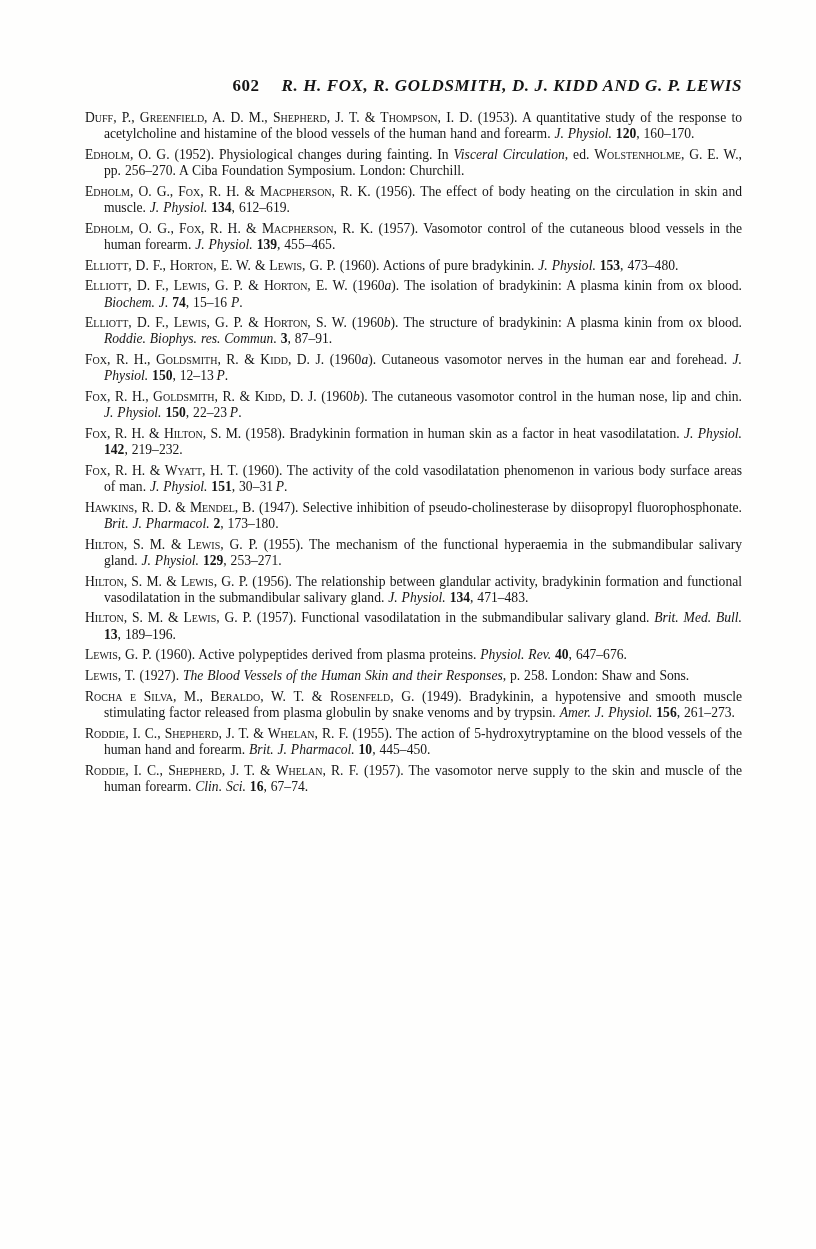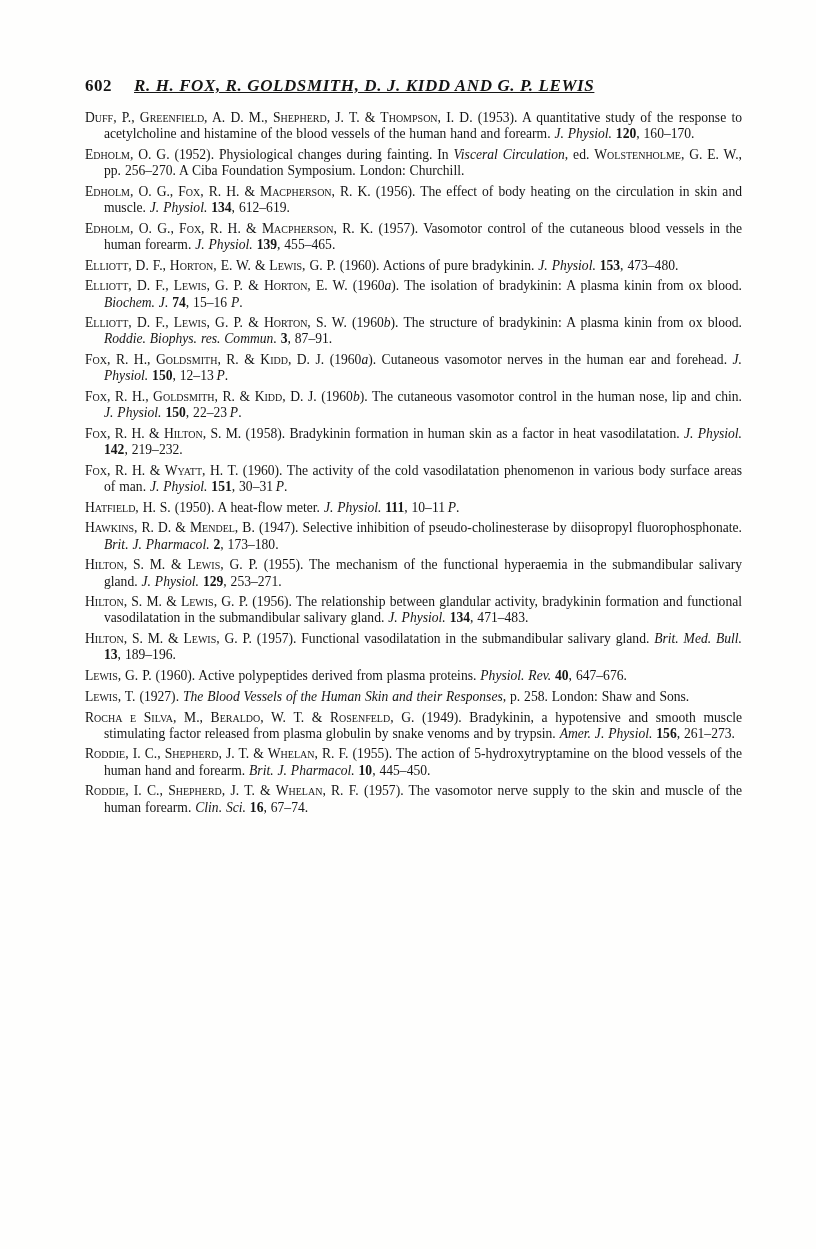--- a/index.html
+++ b/index.html
@@ -11,34 +11,34 @@
     box-sizing: border-box;
     padding: 76px 74px 0 85px;
     font-family: "Liberation Serif", "DejaVu Serif", serif;
     color: #151515;
     overflow: hidden;
   }
   .page-header {
     display: flex;
     align-items: baseline;
     margin-bottom: 14px;
+    justify-content: flex-end;
   }
   .page-number {
     font-size: 17px;
     font-weight: 700;
     letter-spacing: 0.5px;
   }
   .running-title {
     font-style: italic;
     font-size: 17px;
     font-weight: 600;
     margin-left: 22px;
     letter-spacing: 0.6px;
     white-space: nowrap;
-    text-decoration: underline;
   }
   .references-list { }
   .ref {
     margin: 0 0 4.5px 0;
     font-size: 13.6px;
     line-height: 16.2px;
     text-align: justify;
     padding-left: 19px;
     text-indent: -19px;
     word-spacing: 0.5px;
@@ -60,21 +60,20 @@
       <p class="ref"><span class="sc">Edholm, O. G.</span><span> (1952).  Physiological changes during fainting.  In </span><span class="it">Visceral Circulation</span><span>, ed. </span><span class="sc">Wolstenholme, G. E. W.</span><span>, pp. 256–270. A Ciba Foundation Symposium.  London: Churchill.</span></p>
       <p class="ref"><span class="sc">Edholm, O. G., Fox, R. H. &amp; Macpherson, R. K.</span><span> (1956).  The effect of body heating on the circulation in skin and muscle.  </span><span class="it">J. Physiol. </span><span class="bd">134</span><span>, 612–619.</span></p>
       <p class="ref"><span class="sc">Edholm, O. G., Fox, R. H. &amp; Macpherson, R. K.</span><span> (1957).  Vasomotor control of the cutaneous blood vessels in the human forearm.  </span><span class="it">J. Physiol. </span><span class="bd">139</span><span>, 455–465.</span></p>
       <p class="ref"><span class="sc">Elliott, D. F., Horton, E. W. &amp; Lewis, G. P.</span><span> (1960).  Actions of pure bradykinin.  </span><span class="it">J. Physiol. </span><span class="bd">153</span><span>, 473–480.</span></p>
       <p class="ref"><span class="sc">Elliott, D. F., Lewis, G. P. &amp; Horton, E. W.</span><span> (1960</span><span class="it">a</span><span>).  The isolation of bradykinin: A plasma kinin from ox blood.  </span><span class="it">Biochem. J. </span><span class="bd">74</span><span>, 15–16 </span><span class="it">P</span><span>.</span></p>
       <p class="ref"><span class="sc">Elliott, D. F., Lewis, G. P. &amp; Horton, S. W.</span><span> (1960</span><span class="it">b</span><span>).  The structure of bradykinin: A plasma kinin from ox blood.  </span><span class="it">Roddie. Biophys. res. Commun. </span><span class="bd">3</span><span>, 87–91.</span></p>
       <p class="ref"><span class="sc">Fox, R. H., Goldsmith, R. &amp; Kidd, D. J.</span><span> (1960</span><span class="it">a</span><span>).  Cutaneous vasomotor nerves in the human ear and forehead.  </span><span class="it">J. Physiol. </span><span class="bd">150</span><span>, 12–13 </span><span class="it">P</span><span>.</span></p>
       <p class="ref"><span class="sc">Fox, R. H., Goldsmith, R. &amp; Kidd, D. J.</span><span> (1960</span><span class="it">b</span><span>). The cutaneous vasomotor control in the human nose, lip and chin.  </span><span class="it">J. Physiol. </span><span class="bd">150</span><span>, 22–23 </span><span class="it">P</span><span>.</span></p>
       <p class="ref"><span class="sc">Fox, R. H. &amp; Hilton, S. M.</span><span> (1958).  Bradykinin formation in human skin as a factor in heat vasodilatation.  </span><span class="it">J. Physiol. </span><span class="bd">142</span><span>, 219–232.</span></p>
       <p class="ref"><span class="sc">Fox, R. H. &amp; Wyatt, H. T.</span><span> (1960). The activity of the cold vasodilatation phenomenon in various body surface areas of man.  </span><span class="it">J. Physiol. </span><span class="bd">151</span><span>, 30–31 </span><span class="it">P</span><span>.</span></p>
-      <p class="ref"><span class="sc">Hatfield, H. S.</span><span> (1950). A heat-flow meter.  </span><span class="it">J. Physiol. </span><span class="bd">111</span><span>, 10–11 </span><span class="it">P</span><span>.</span></p>
       <p class="ref"><span class="sc">Hawkins, R. D. &amp; Mendel, B.</span><span> (1947).  Selective inhibition of pseudo-cholinesterase by diisopropyl fluorophosphonate.  </span><span class="it">Brit. J. Pharmacol. </span><span class="bd">2</span><span>, 173–180.</span></p>
       <p class="ref"><span class="sc">Hilton, S. M. &amp; Lewis, G. P.</span><span> (1955). The mechanism of the functional hyperaemia in the submandibular salivary gland.  </span><span class="it">J. Physiol. </span><span class="bd">129</span><span>, 253–271.</span></p>
       <p class="ref"><span class="sc">Hilton, S. M. &amp; Lewis, G. P.</span><span> (1956). The relationship between glandular activity, bradykinin formation and functional vasodilatation in the submandibular salivary gland.  </span><span class="it">J. Physiol. </span><span class="bd">134</span><span>, 471–483.</span></p>
       <p class="ref"><span class="sc">Hilton, S. M. &amp; Lewis, G. P.</span><span> (1957).  Functional vasodilatation in the submandibular salivary gland.  </span><span class="it">Brit. Med. Bull. </span><span class="bd">13</span><span>, 189–196.</span></p>
       <p class="ref"><span class="sc">Lewis, G. P.</span><span> (1960). Active polypeptides derived from plasma proteins.  </span><span class="it">Physiol. Rev. </span><span class="bd">40</span><span>, 647–676.</span></p>
       <p class="ref"><span class="sc">Lewis, T.</span><span> (1927). </span><span class="it">The Blood Vessels of the Human Skin and their Responses</span><span>, p. 258.  London: Shaw and Sons.</span></p>
       <p class="ref"><span class="sc">Rocha e Silva, M., Beraldo, W. T. &amp; Rosenfeld, G.</span><span> (1949).  Bradykinin, a hypotensive and smooth muscle stimulating factor released from plasma globulin by snake venoms and by trypsin. </span><span class="it">Amer. J. Physiol. </span><span class="bd">156</span><span>, 261–273.</span></p>
       <p class="ref"><span class="sc">Roddie, I. C., Shepherd, J. T. &amp; Whelan, R. F.</span><span> (1955).  The action of 5-hydroxytryptamine on the blood vessels of the human hand and forearm.  </span><span class="it">Brit. J. Pharmacol. </span><span class="bd">10</span><span>, 445–450.</span></p>
       <p class="ref"><span class="sc">Roddie, I. C., Shepherd, J. T. &amp; Whelan, R. F.</span><span> (1957). The vasomotor nerve supply to the skin and muscle of the human forearm.  </span><span class="it">Clin. Sci. </span><span class="bd">16</span><span>, 67–74.</span></p>
     </div>

